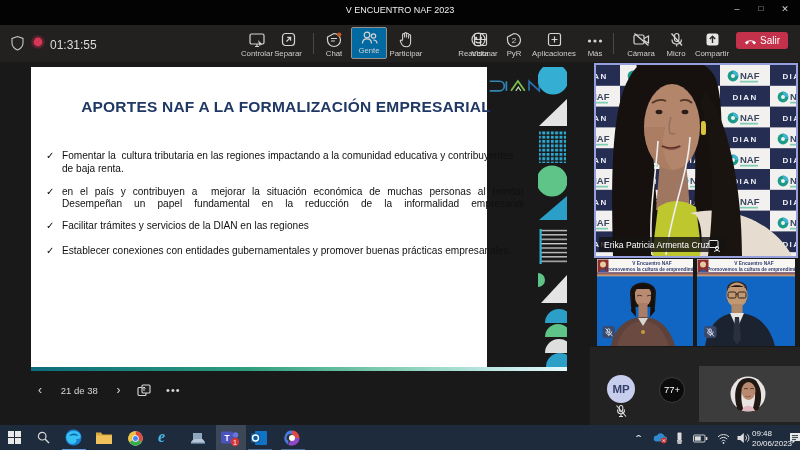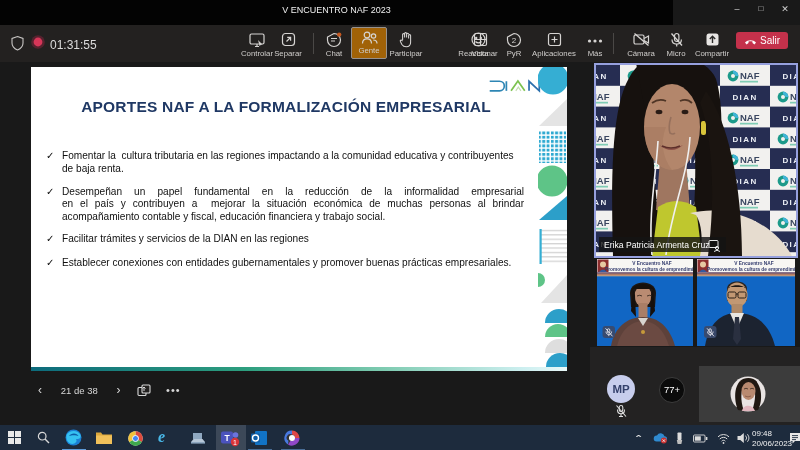--- a/index.html
+++ b/index.html
@@ -1,18 +1,18 @@
 <!DOCTYPE html>
 <html><head>
 <meta charset="utf-8">
 <style>
   html,body{margin:0;padding:0;}
   body{width:800px;height:450px;position:relative;font-family:"Liberation Sans",sans-serif;background:#191919;overflow:hidden;}
   .abs{position:absolute;}
-  #titlebar{position:absolute;left:0;top:0;width:673px;height:25px;background:#030303;color:#e8e8e8;}
+  #titlebar{position:absolute;left:0;top:0;width:800px;height:25px;background:#030303;color:#e8e8e8;}
   #titlebar .t{position:absolute;left:0;right:0;top:5px;text-align:center;font-size:9px;color:#f0f0f0;}
   .winbtn{position:absolute;top:2px;width:16px;height:14px;color:#cfcfcf;font-size:9px;text-align:center;line-height:14px;}
   #toolbar{position:absolute;left:0;top:25px;width:800px;height:37px;background:#232120;}
   .tbtn{position:absolute;top:6px;width:50px;text-align:center;color:#d0cecc;font-size:7.8px;}
   .tbtn .ic{height:18px;margin-bottom:0px;}
   .tbtn svg{stroke:#d6d4d2;fill:none;stroke-width:1.2;}
   .vsep{position:absolute;top:8px;width:1px;height:21px;background:#4a4846;}
   #rec-time{position:absolute;left:50px;top:13px;font-size:12px;color:#dcdcdc;}
 </style>
 </head>
@@ -43,21 +43,21 @@
   <div class="tbtn" style="left:263px;"><div class="ic"><svg width="17" height="17" viewBox="0 0 17 17">
           <rect x="2.5" y="2.5" width="12" height="12" rx="3"></rect>
           <path d="M6.5 10.5 L10.5 6.5 M7.2 6.3 h3.4 v3.4"></path>
         </svg></div>Separar</div>
   <div class="vsep" style="left:313px;"></div>
   <div class="tbtn" style="left:309px;"><div class="ic"><svg width="18" height="18" viewBox="0 0 18 18">
           <path d="M9 2.5 a6.5 6.5 0 1 1 -6.5 6.5 l0 -3 z"></path>
           <path d="M6 7.5 h6 M6 10 h4"></path>
           <circle cx="14.2" cy="3.6" r="2.2" fill="#c4571f" stroke="none"></circle>
         </svg></div>Chat</div>
-  <div class="tbtn" style="left:351px;top:2px;width:36px;height:32px;border:1px solid #97918d;border-radius:2px;background:#a16207;box-sizing:border-box;"><div class="ic" style="margin-top:1px;height:17px;"><svg width="19" height="17" viewBox="0 0 19 17">
+  <div class="tbtn" style="left:351px;top:2px;width:36px;height:32px;border:1px solid #97918d;border-radius:2px;background:#0369a1;box-sizing:border-box;"><div class="ic" style="margin-top:1px;height:17px;"><svg width="19" height="17" viewBox="0 0 19 17">
           <circle cx="7" cy="6" r="2.8"></circle>
           <path d="M2.5 14.5 c0-3 2-4.6 4.5-4.6 s4.5 1.6 4.5 4.6"></path>
           <circle cx="13.5" cy="7" r="2.2"></circle>
           <path d="M13.2 11 c2.3 0 3.8 1.4 3.8 3.5"></path>
         </svg></div>Gente</div>
   <div class="tbtn" style="left:381px;"><div class="ic"><svg width="16" height="18" viewBox="0 0 16 18">
           <path d="M4.6 9 V3.6 a1 1 0 0 1 2 0 M6.6 6.5 V2.6 a1 1 0 0 1 2 0 M8.6 6.5 V3.2 a1 1 0 0 1 2 0 M10.6 7.5 V4.6 a1 1 0 0 1 2 0 V11.2 c0 2.8-1.8 4.6-4.4 4.6 c-2.2 0-3.3-.7-4.3-2.4 L2.4 10.6 c-.6-1.1.7-2 1.6-1.1 L4.6 10.2" stroke-width="1.05"></path>
         </svg></div>Participar</div>
   <div class="tbtn" style="left:418px;margin-left:35px;"><div class="ic"><svg width="17" height="17" viewBox="0 0 17 17">
           <circle cx="8.5" cy="8.5" r="6.5"></circle>
@@ -96,40 +96,39 @@
   <div class="tbtn" style="left:687px;"><div class="ic"><svg width="17" height="17" viewBox="0 0 17 17">
           <rect x="2.5" y="2.5" width="12" height="12" rx="2.5" fill="#e8e6e4" stroke="none"></rect>
           <path d="M8.5 12 V5.5 M5.8 8 L8.5 5.2 L11.2 8" stroke="#2b2a29" stroke-width="1.4"></path>
         </svg></div>Compartir</div>
   <div style="position:absolute;left:736px;top:7px;width:52px;height:17px;background:#c4314b;border-radius:3px;color:#fff;text-align:center;line-height:17px;font-size:10px;">
     <svg style="vertical-align:-2px;margin-right:3px" width="13" height="10" viewBox="0 0 13 10">
         <path d="M1 6.5 C4 3.5 9 3.5 12 6.5 L10.5 8.5 L8.5 7 V5.5 C7.2 5 5.8 5 4.5 5.5 V7 L2.5 8.5 Z" fill="#fff"></path>
       </svg>Salir</div>
 </div>
 
-<div class="abs" id="slide" style="left:31px;top:67px;width:536px;height:304px;background:#ffffff;">
+<div class="abs" id="slide" style="left:31px;top:67px;width:456px;height:304px;background:#ffffff;">
 
   <svg class="abs" style="left:457px;top:11px" width="53" height="15.4" viewBox="0 0 62 18">
     <path d="M2 3.8 h11.5 a5.6 5.6 0 0 1 0 11.2 H2" fill="none" stroke="#2e86b4" stroke-width="2"></path>
     <path d="M21.5 3.8 v11.2" fill="none" stroke="#2e86b4" stroke-width="2"></path>
     <path d="M27 15 L35 3.6 L43 15" fill="none" stroke="#7cc24f" stroke-width="2"></path>
     <path d="M32.5 15 L35.5 10.6 L38.5 15" fill="none" stroke="#c4ddb0" stroke-width="1.3"></path>
     <path d="M48 15 V3.8 L60 15 V3.8" fill="none" stroke="#2a6fad" stroke-width="2"></path>
     <circle cx="61.5" cy="3" r="0.8" fill="none" stroke="#2a6fad" stroke-width="0.5"></circle>
   </svg>
 
   <div class="abs" style="left:25px;top:31px;width:460px;text-align:center;font-size:15.5px;font-weight:bold;color:#1f3864;letter-spacing:0.2px;">APORTES NAF A LA FORMALIZACIÓN EMPRESARIAL</div>
 
   <div class="abs" style="left:15px;top:83px;width:478px;font-size:10.1px;color:#101010;line-height:12.5px;">
     <div style="position:relative;padding-left:16px;"><span style="position:absolute;left:0;">✓</span>Fomentar la&nbsp; cultura tributaria en las regiones impactando a la comunidad educativa y contribuyentes de baja renta.</div>
     <div style="position:relative;padding-left:16px;margin-top:10.75px;">
         <span style="position:absolute;left:0;">✓</span>
+        <div style="text-align:justify;text-align-last:justify;">en el país y contribuyen a&nbsp; mejorar la situación económica de muchas personas al brindar</div>
         <div style="text-align:justify;text-align-last:justify;">Desempeñan un papel fundamental en la reducción de la informalidad empresarial</div>
-        <div style="text-align:justify;text-align-last:justify;">en el país y contribuyen a&nbsp; mejorar la situación económica de muchas personas al brindar</div>
-        <div>acompañamiento contable y fiscal, educación financiera y trabajo social.</div>
       </div>
     <div style="position:relative;padding-left:16px;margin-top:9.5px;"><span style="position:absolute;left:0;">✓</span>Facilitar trámites y servicios de la DIAN en las regiones</div>
     <div style="position:relative;padding-left:16px;margin-top:12px;"><span style="position:absolute;left:0;">✓</span>Establecer conexiones con entidades gubernamentales y promover buenas prácticas empresariales.</div>
   </div>
 
   <svg class="abs" style="left:507px;top:0" width="29" height="304" viewBox="0 0 29 304">
     <defs>
       <pattern id="waf" width="4.3" height="4.3" patternUnits="userSpaceOnUse">
           <rect width="2.9" height="2.9" fill="#2ea9d1"></rect>
         </pattern>

